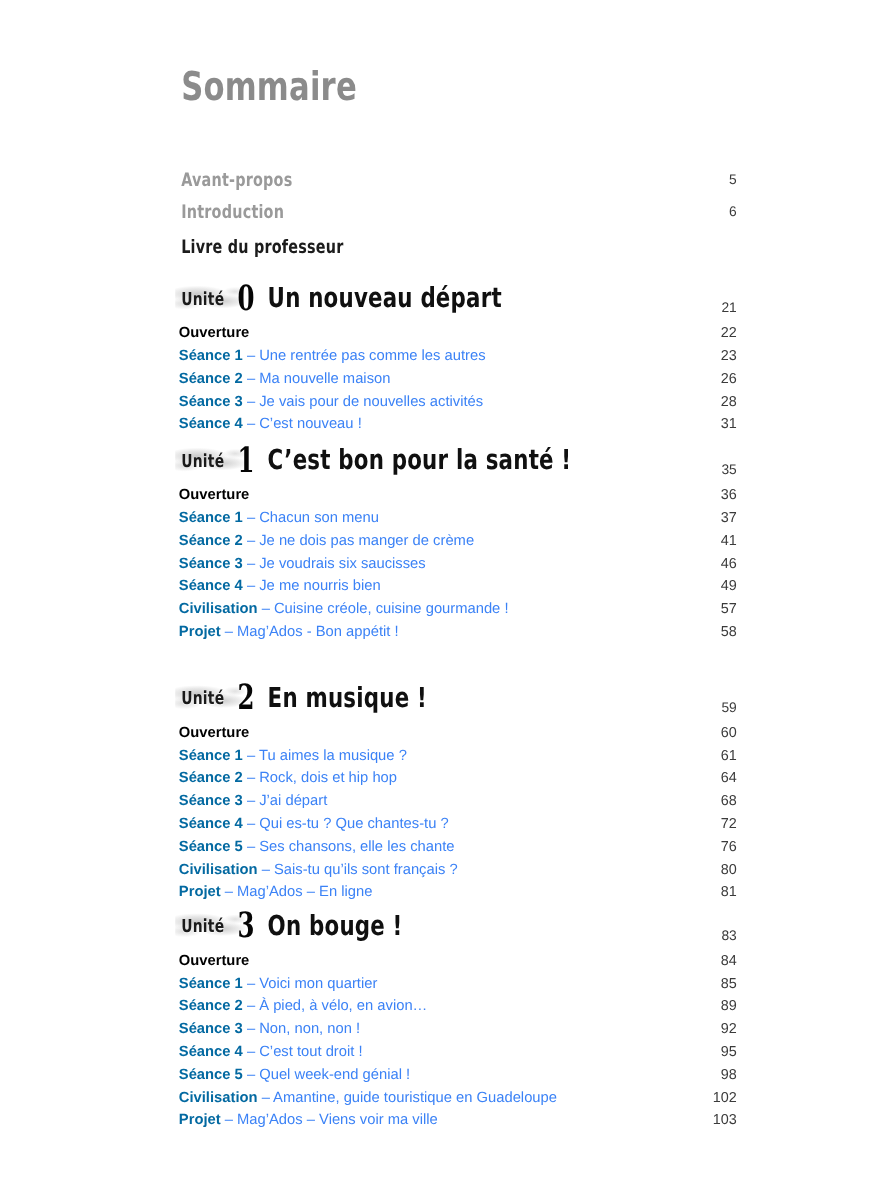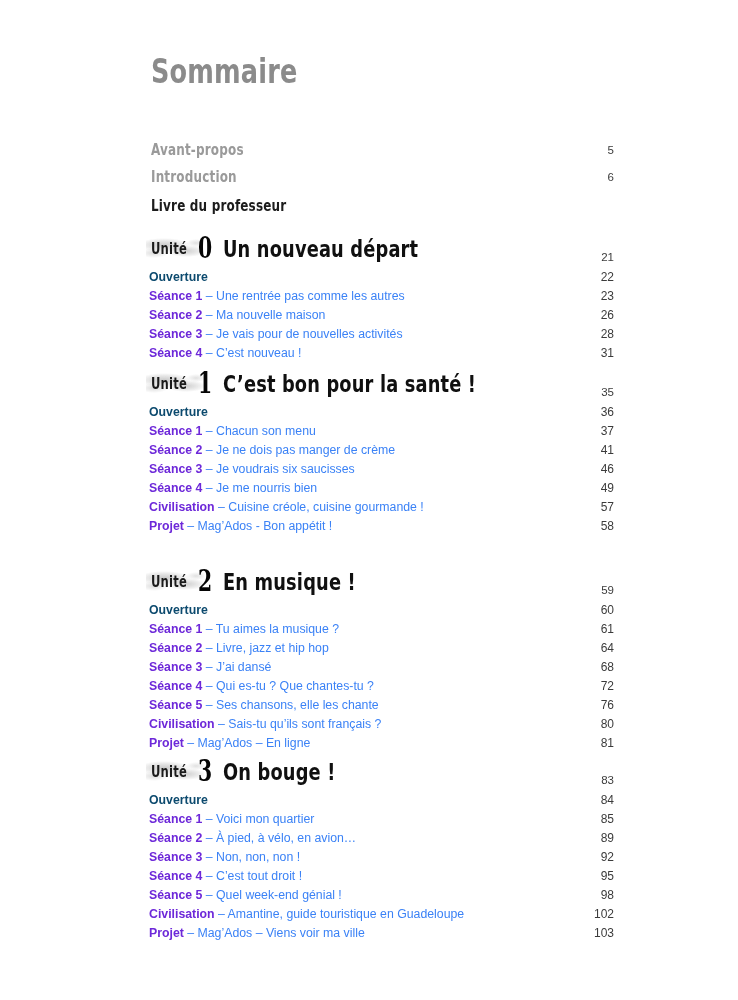--- a/index.html
+++ b/index.html
@@ -187,28 +187,28 @@
     left: 0;
     top: 0;
     font-family: "Liberation Sans", sans-serif;
     font-size: 12.3px;
     line-height: 19px;
     color: #2c2c2c;
     white-space: nowrap;
   }
   .entry-text .lead {
     font-weight: bold;
-    color: #6d28d9;
+    color: #0369a1;
   }
   .entry-text .rest {
     font-weight: normal;
     color: #3b82f6;
   }
   .entry.opener .entry-text .lead {
-    color: #0c4a6e;
+    color: #000000;
   }
   .entry-page {
     position: absolute;
     right: 0;
     top: 0;
     width: 40px;
     text-align: right;
     font-family: "Liberation Sans", sans-serif;
     font-size: 12px;
     line-height: 19px;
@@ -332,25 +332,25 @@
     <div class="entries">
       <div class="entry opener">
         <span class="entry-text"><span class="lead">Ouverture</span><span class="rest"></span></span>
         <span class="entry-page">60</span>
       </div>
       <div class="entry">
         <span class="entry-text"><span class="lead">Séance 1</span><span class="rest"> – Tu aimes la musique ?</span></span>
         <span class="entry-page">61</span>
       </div>
       <div class="entry">
-        <span class="entry-text"><span class="lead">Séance 2</span><span class="rest"> – Livre, jazz et hip hop</span></span>
+        <span class="entry-text"><span class="lead">Séance 2</span><span class="rest"> – Rock, dois et hip hop</span></span>
         <span class="entry-page">64</span>
       </div>
       <div class="entry">
-        <span class="entry-text"><span class="lead">Séance 3</span><span class="rest"> – J’ai dansé</span></span>
+        <span class="entry-text"><span class="lead">Séance 3</span><span class="rest"> – J’ai départ</span></span>
         <span class="entry-page">68</span>
       </div>
       <div class="entry">
         <span class="entry-text"><span class="lead">Séance 4</span><span class="rest"> – Qui es-tu ? Que chantes-tu ?</span></span>
         <span class="entry-page">72</span>
       </div>
       <div class="entry">
         <span class="entry-text"><span class="lead">Séance 5</span><span class="rest"> – Ses chansons, elle les chante</span></span>
         <span class="entry-page">76</span>
       </div>

